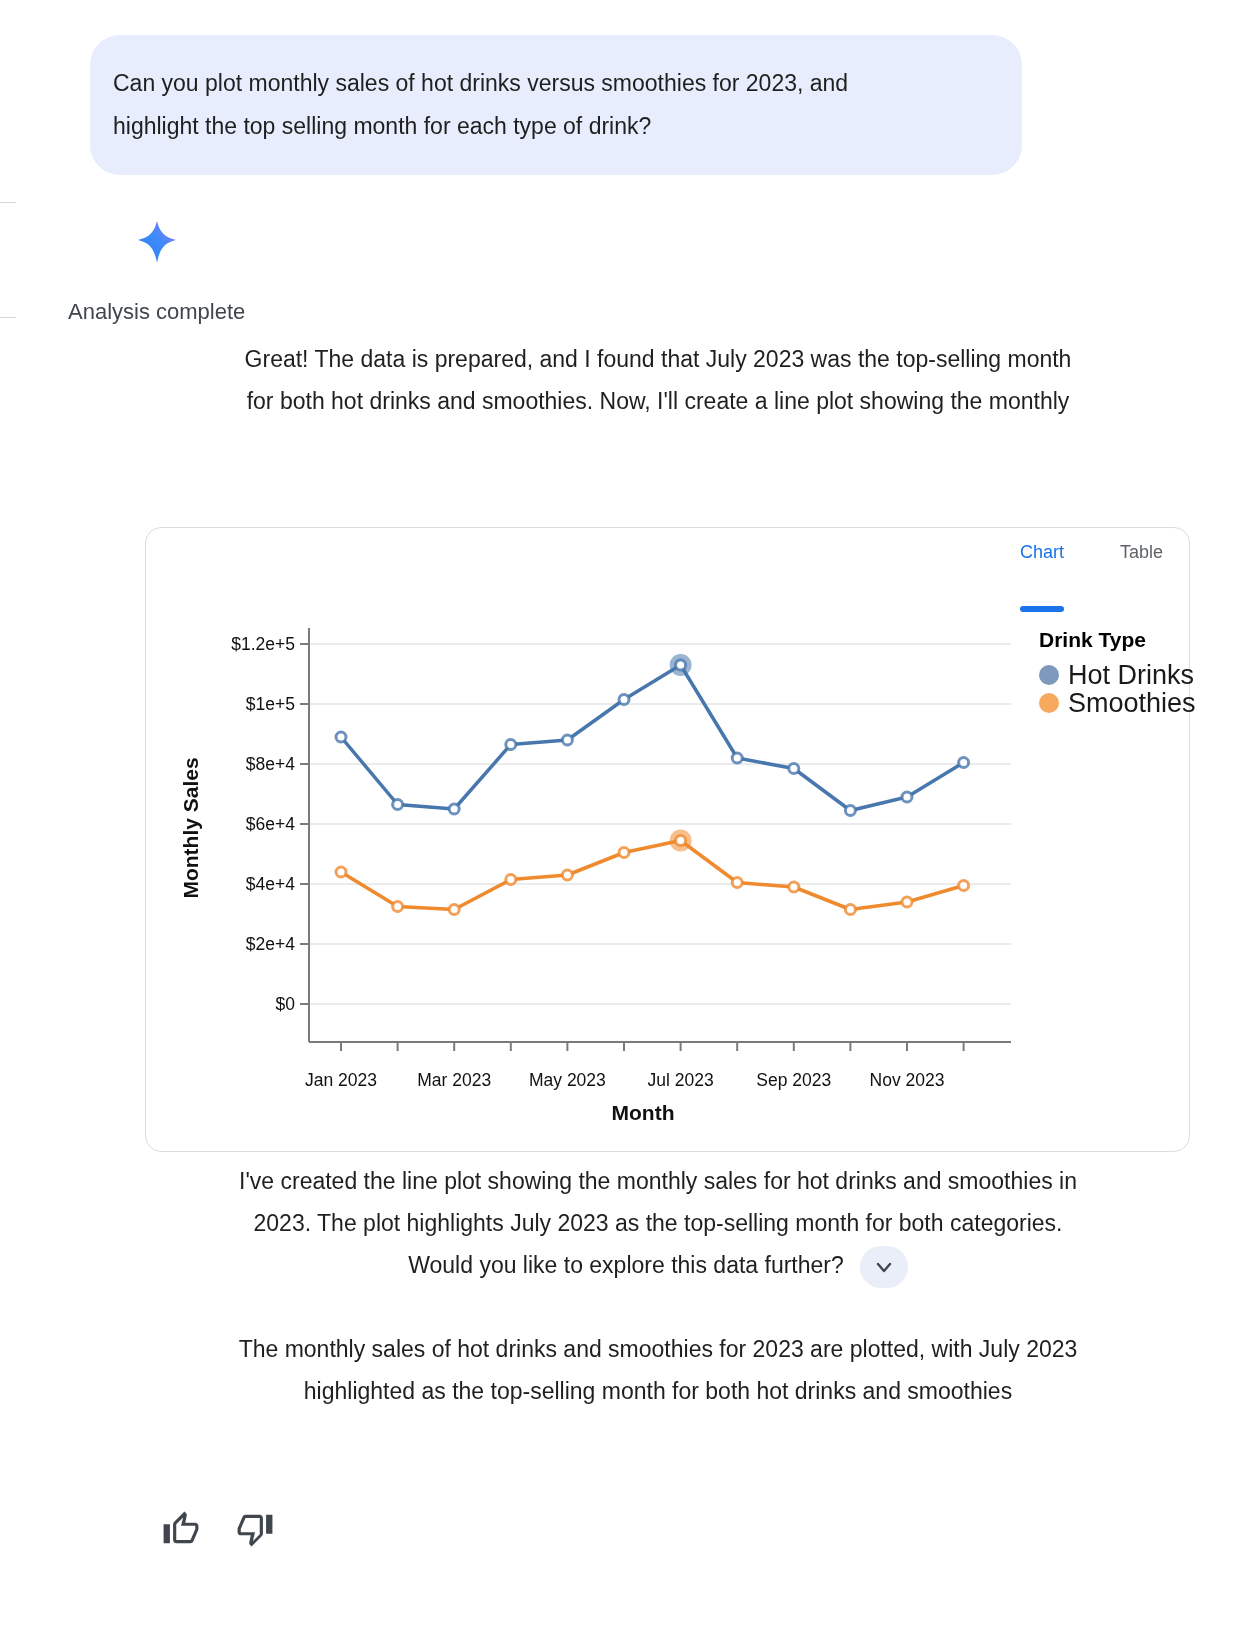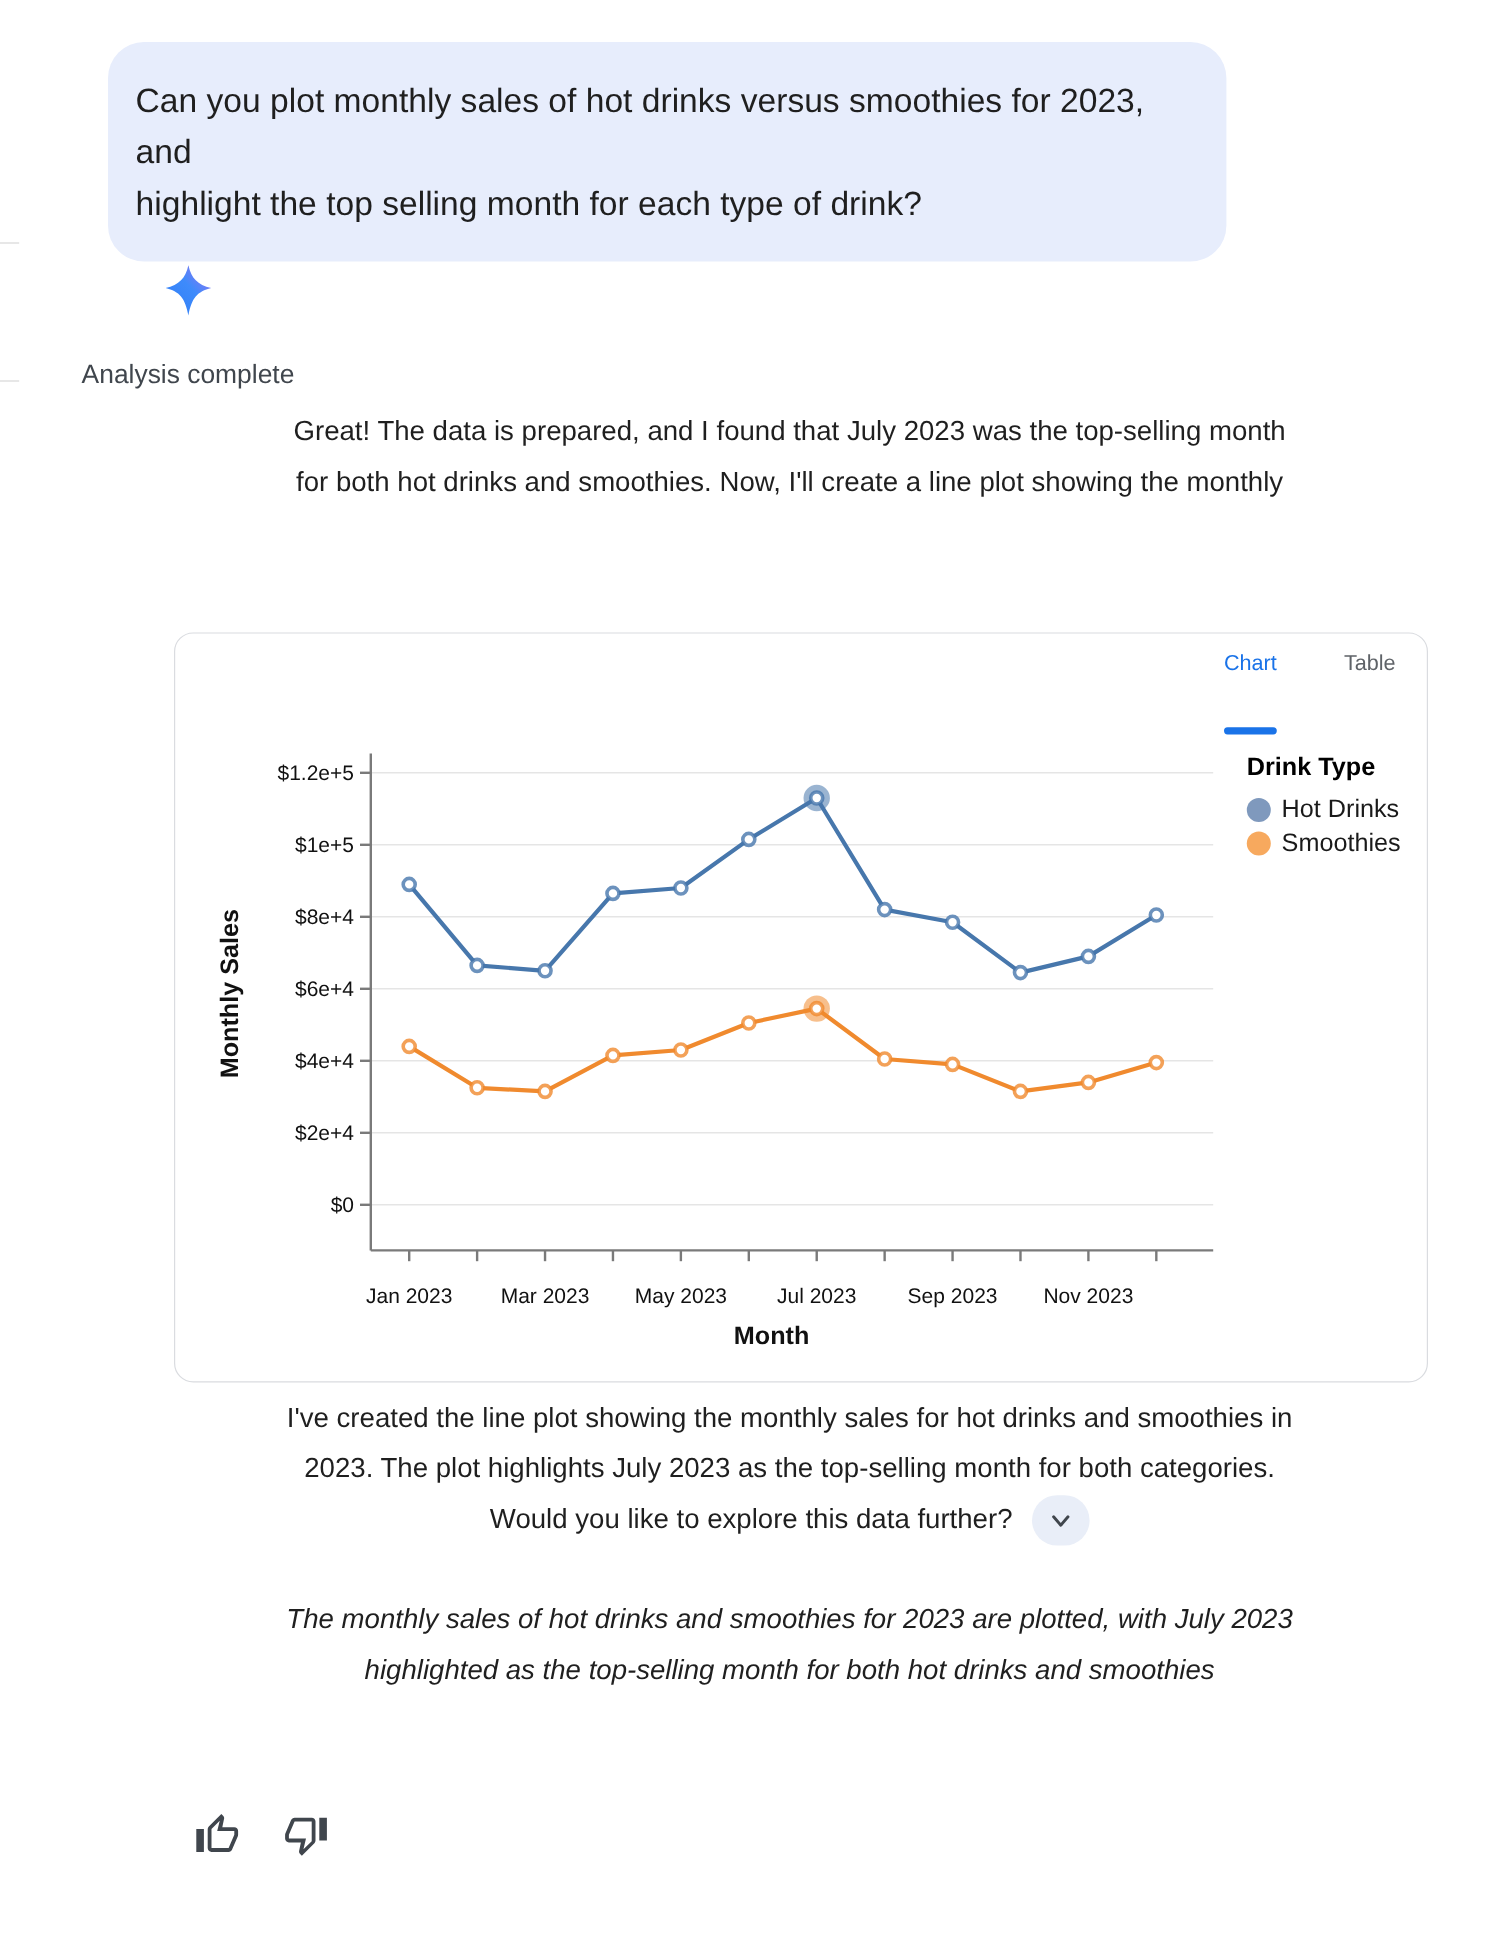--- a/index.html
+++ b/index.html
@@ -4,21 +4,21 @@
 <style>
   html,body{margin:0;padding:0;background:#fff;}
   body{font-family:"Liberation Sans", sans-serif;color:#1f1f1f;}
   .screen{position:relative;width:1252px;height:1628px;background:#fff;overflow:hidden;}
 
   .edge-stub{position:absolute;left:0;width:16px;height:1px;background:#d7d7d7;}
 
   .user-bubble{
     position:absolute;left:90px;top:35px;width:932px;box-sizing:border-box;
     background:#e7edfc;border-radius:30px;padding:27px 26px 27px 23px;
-    font-size:28px;line-height:43px;color:#1f1f1f;
+    font-size:23px;line-height:43px;color:#1f1f1f;
   }
 
   .analysis-row{position:absolute;left:68px;top:220px;display:flex;align-items:center;gap:35px;flex-direction:column;}
   .analysis-row .label{font-size:22px;color:#40464d;}
 
   .para{position:absolute;left:143px;width:1030px;font-size:23px;line-height:42px;color:#1f1f1f;text-align:center;}
   .para .line{white-space:nowrap;}
 
   .pill{
     display:inline-flex;align-items:center;justify-content:center;
@@ -35,21 +35,21 @@
     position:absolute;left:27px;top:18px;font-size:24px;font-weight:500;color:#202124;
   }
   .tabs{position:absolute;top:14px;right:26px;display:flex;gap:56px;}
   .tab{position:relative;font-size:18px;cursor:pointer;}
   .tab.active{color:#1a73e8;font-weight:500;}
   .tab.inactive{color:#5f6368;}
   .tab .underline{position:absolute;left:0;right:0;top:64px;height:6px;border-radius:3px;background:#1a73e8;}
 
   .legend{position:absolute;left:893px;top:100px;}
   .legend-title{font-size:21px;font-weight:700;color:#000;margin-bottom:9px;}
-  .legend-item{display:flex;align-items:center;gap:9px;height:28px;font-size:21px;color:#1a1a1a;}
+  .legend-item{display:flex;align-items:center;gap:9px;height:28px;font-size:27px;color:#1a1a1a;}
   .legend-dot{width:20px;height:20px;border-radius:50%;flex:none;}
 
   .feedback{position:absolute;left:160px;top:1508px;display:flex;gap:32px;align-items:center;}
   .fb-btn{width:42px;height:42px;display:flex;align-items:center;justify-content:center;cursor:pointer;}
 </style>
 </head>
 <body>
 
 <div class="screen">
 
@@ -186,21 +186,21 @@
     <div class="line">2023. The plot highlights July 2023 as the top-selling month for both categories.</div>
     <div class="line">
       <span>Would you like to explore this data further?</span><span class="pill">
           <svg width="24" height="24" viewBox="0 0 24 24">
             <polyline points="6,9 12,16 18,9" fill="none" stroke="#40464d" stroke-width="2.4" stroke-linecap="round" stroke-linejoin="round"></polyline>
           </svg>
         </span>
     </div>
   </div>
 
-  <div class="para" style="top:1328px;font-style:italic;">
+  <div class="para" style="top:1328px;">
     <div class="line">The monthly sales of hot drinks and smoothies for 2023 are plotted, with July 2023</div>
     <div class="line">highlighted as the top-selling month for both hot drinks and smoothies</div>
   </div>
 
   <div class="feedback">
     <div class="fb-btn">
       <svg width="38" height="38" viewBox="0 0 24 24">
         <path fill="#40464d" d="M9 21h9c.83 0 1.54-.5 1.84-1.22l3.02-7.05c.09-.23.14-.47.14-.73v-2c0-1.1-.9-2-2-2h-6.31l.95-4.57.03-.32c0-.41-.17-.79-.44-1.06L14.17 1 7.58 7.59C7.22 7.95 7 8.45 7 9v10c0 1.1.9 2 2 2zM9 9l4.34-4.34L12 10h9v2l-3 7H9V9zM1 9h4v12H1z"></path>
       </svg>
     </div>

